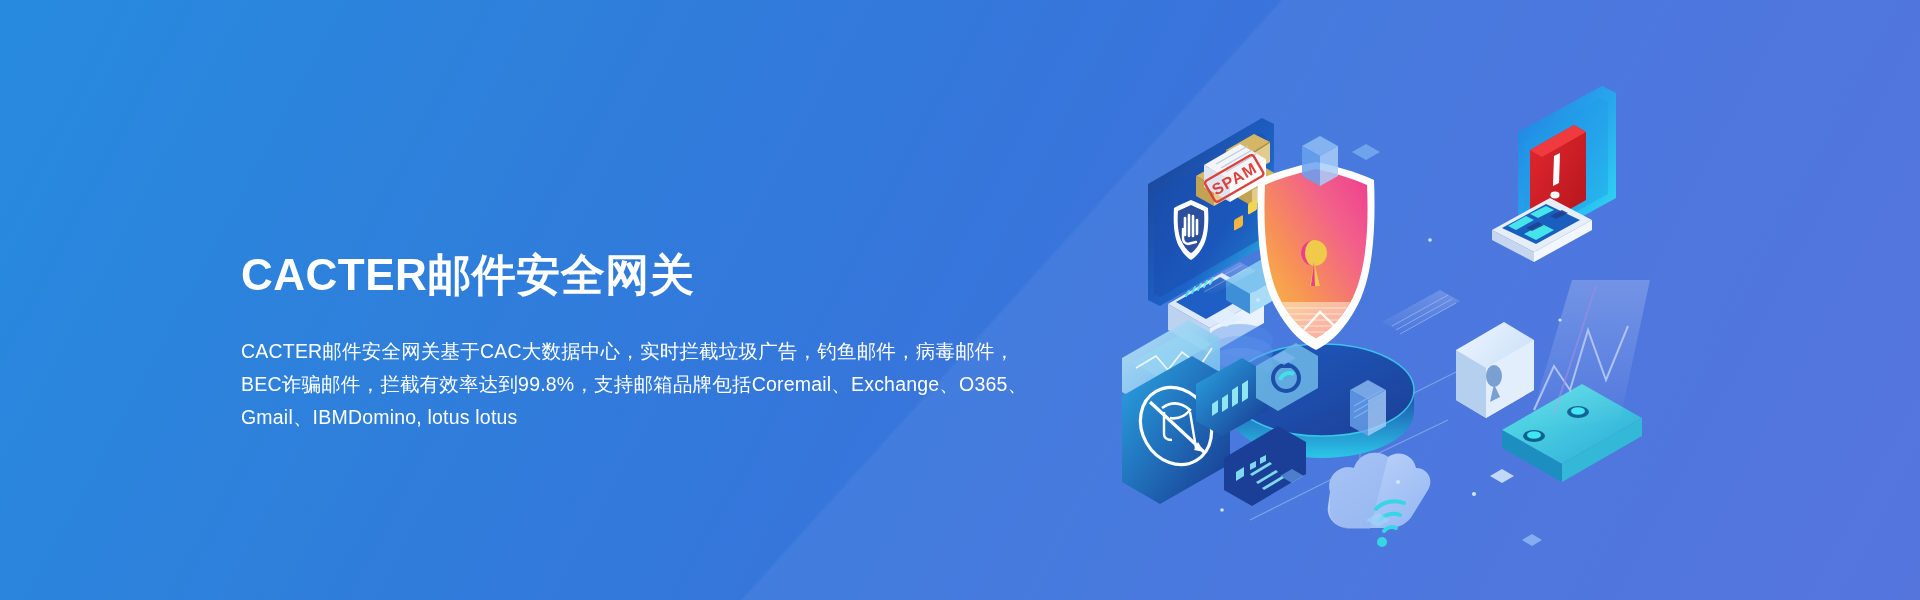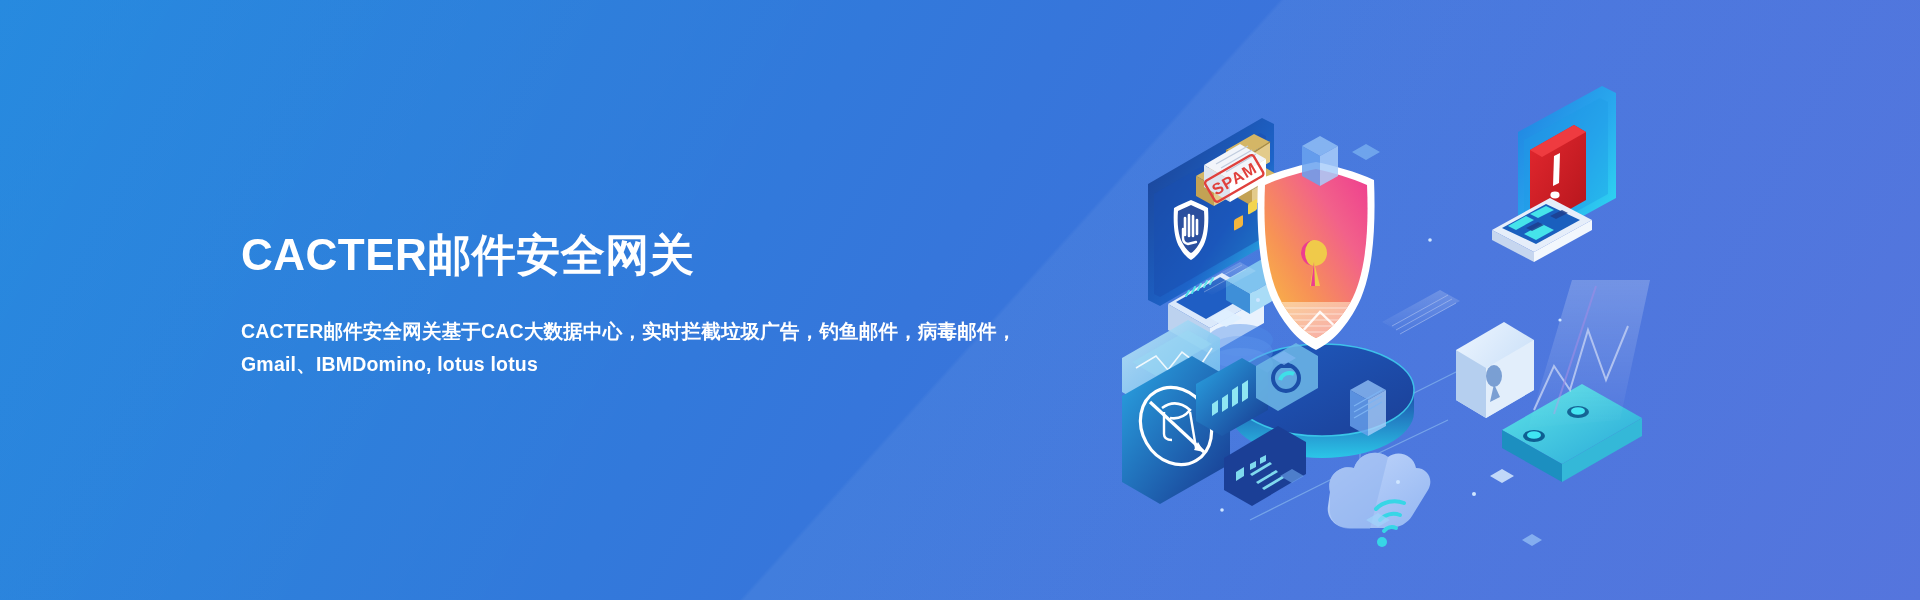--- a/index.html
+++ b/index.html
@@ -25,45 +25,46 @@
   .diag-b {
     position:absolute; left:0; top:0; width:1920px; height:600px;
     background:linear-gradient(118deg, rgba(255,255,255,0.035) 0%, rgba(255,255,255,0) 40%);
     pointer-events:none;
   }
 
   
   .copy { position:absolute; left:241px; top:230px; width:880px; }
   .headline {
     font-size:44px; font-weight:bold; color:#ffffff;
-    letter-spacing:0.5px; line-height:1.15; white-space:nowrap;
+    letter-spacing:0.5px; line-height:1.15; white-space:nowrap;margin-top:20px;
   }
   .subcopy {
     margin-top:34px;
     font-size:19.5px; color:#ffffff; line-height:33px;
-    font-weight:700; letter-spacing:0.2px;
+    font-weight:400; letter-spacing:0.2px;
   }
   .subcopy div { white-space:nowrap; }
 
   
   #art { position:absolute; left:1130px; top:90px; width:500px; height:480px; }
   #art svg { display:block; width:100%; height:100%; overflow:visible; }
 </style>
 </head>
 <body>
 
 <div id="banner">
 
   <div class="diag-a"></div>
   <div class="diag-b"></div>
 
   <div class="copy">
     <div class="headline">CACTER邮件安全网关</div>
     <div class="subcopy">
       <div>CACTER邮件安全网关基于CAC大数据中心，实时拦截垃圾广告，钓鱼邮件，病毒邮件，</div>
+      <div>BEC诈骗邮件，拦截有效率达到99.8%，支持邮箱品牌包括Coremail、Exchange、O365、</div>
       <div>Gmail、IBMDomino, lotus lotus</div>
     </div>
   </div>
 
   <div id="art">
     <svg viewBox="0 0 500 480" xmlns="http://www.w3.org/2000/svg">
       <defs>
         <linearGradient id="gShield" x1="0" y1="1" x2="1" y2="0">
           <stop offset="0%" stop-color="#f9c440"></stop>
           <stop offset="35%" stop-color="#f79256"></stop>

